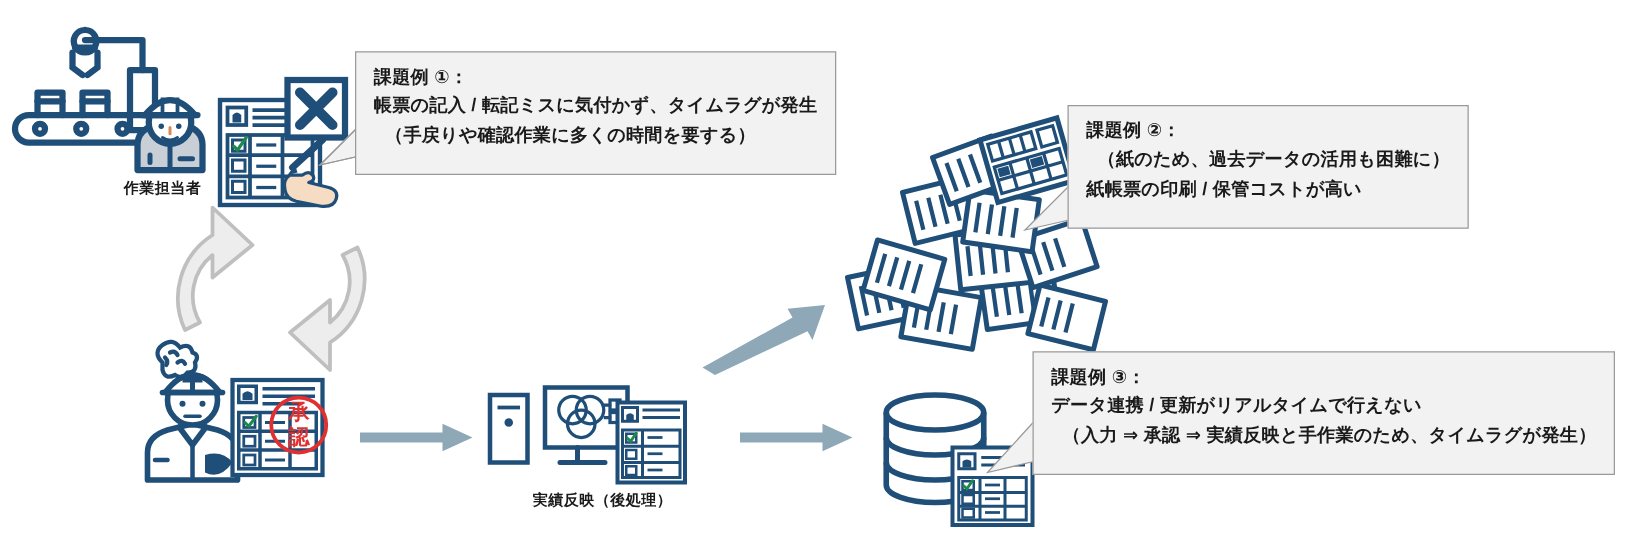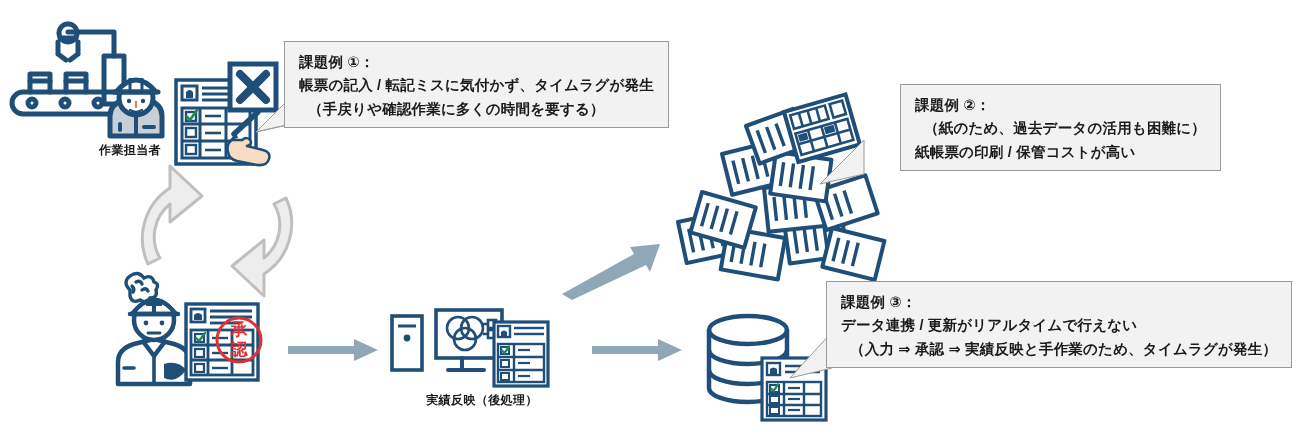--- a/index.html
+++ b/index.html
@@ -15,21 +15,21 @@
     overflow:hidden;
   }
   .abs{position:absolute;}
 
   
   .callout{
     position:absolute;
     background:#f2f2f2;
     border:1px solid #9a9a9a;
     box-sizing:border-box;
-    padding:9px 14px 6px 14px;
+    padding:9px 14px 18px 14px;
     color:#1a1a1a;
     font-weight:bold;
     font-size:14.5px;
     line-height:1.62;
     letter-spacing:0.2px;
     white-space:nowrap;
   }
   .callout .ln{display:block;}
   .callout .ln.indent{padding-left:9px;}
 
@@ -352,21 +352,21 @@
         </g>
         <rect x="7" y="26" width="9" height="7" fill="#1F4E79"></rect>
         <rect x="34" y="26" width="10" height="7" fill="#1F4E79"></rect>
       </g>
     </svg>
   </div>
 
   <svg class="abs" style="left:816px;top:132px;" width="50" height="62" viewBox="0 0 50 62">
     <path d="M48 8 L4 52 L48 42 z" fill="#f2f2f2" stroke="#9a9a9a" stroke-width="1"></path>
   </svg>
-  <div class="callout" style="left:854px;top:84px;margin-left:46px;">
+  <div class="callout" style="left:854px;top:84px;">
     <span class="ln">課題例 ②：</span>
     <span class="ln indent">（紙のため、過去データの活用も困難に）</span>
     <span class="ln">紙帳票の印刷 / 保管コストが高い</span>
   </div>
 
   <div class="abs" style="left:704px;top:312px;">
     <svg width="130" height="108" viewBox="0 0 130 108">
       <g fill="#ffffff" stroke="#1F4E79" stroke-width="4.5">
         <ellipse cx="44" cy="18" rx="39" ry="14"></ellipse>
         <path d="M5 18 L5 76 a39 14 0 0 0 78 0 L83 18" fill="none"></path>

